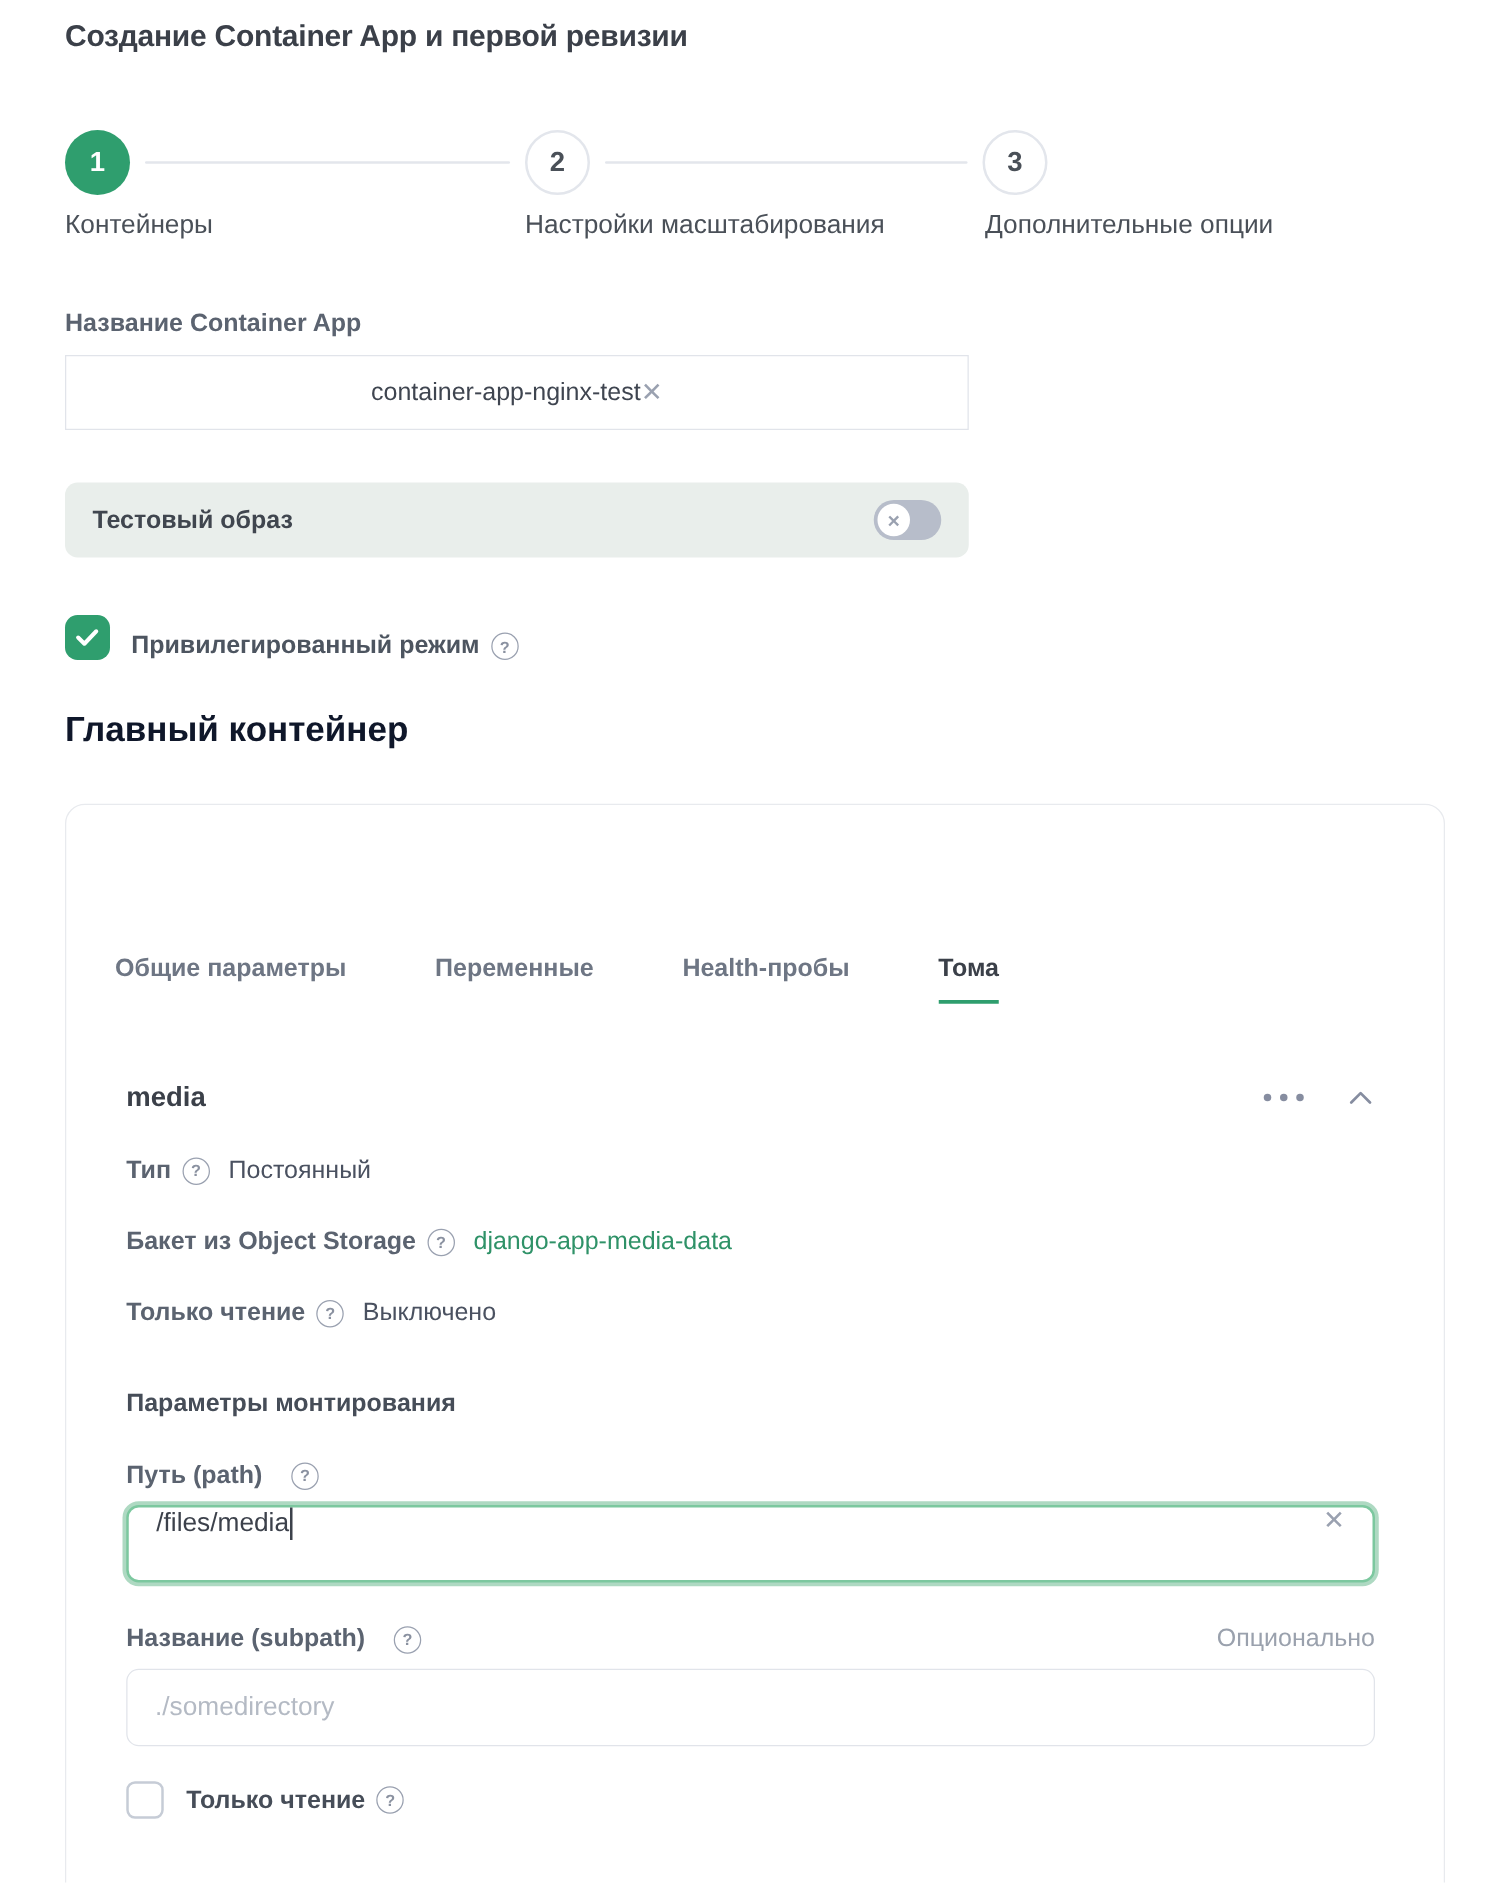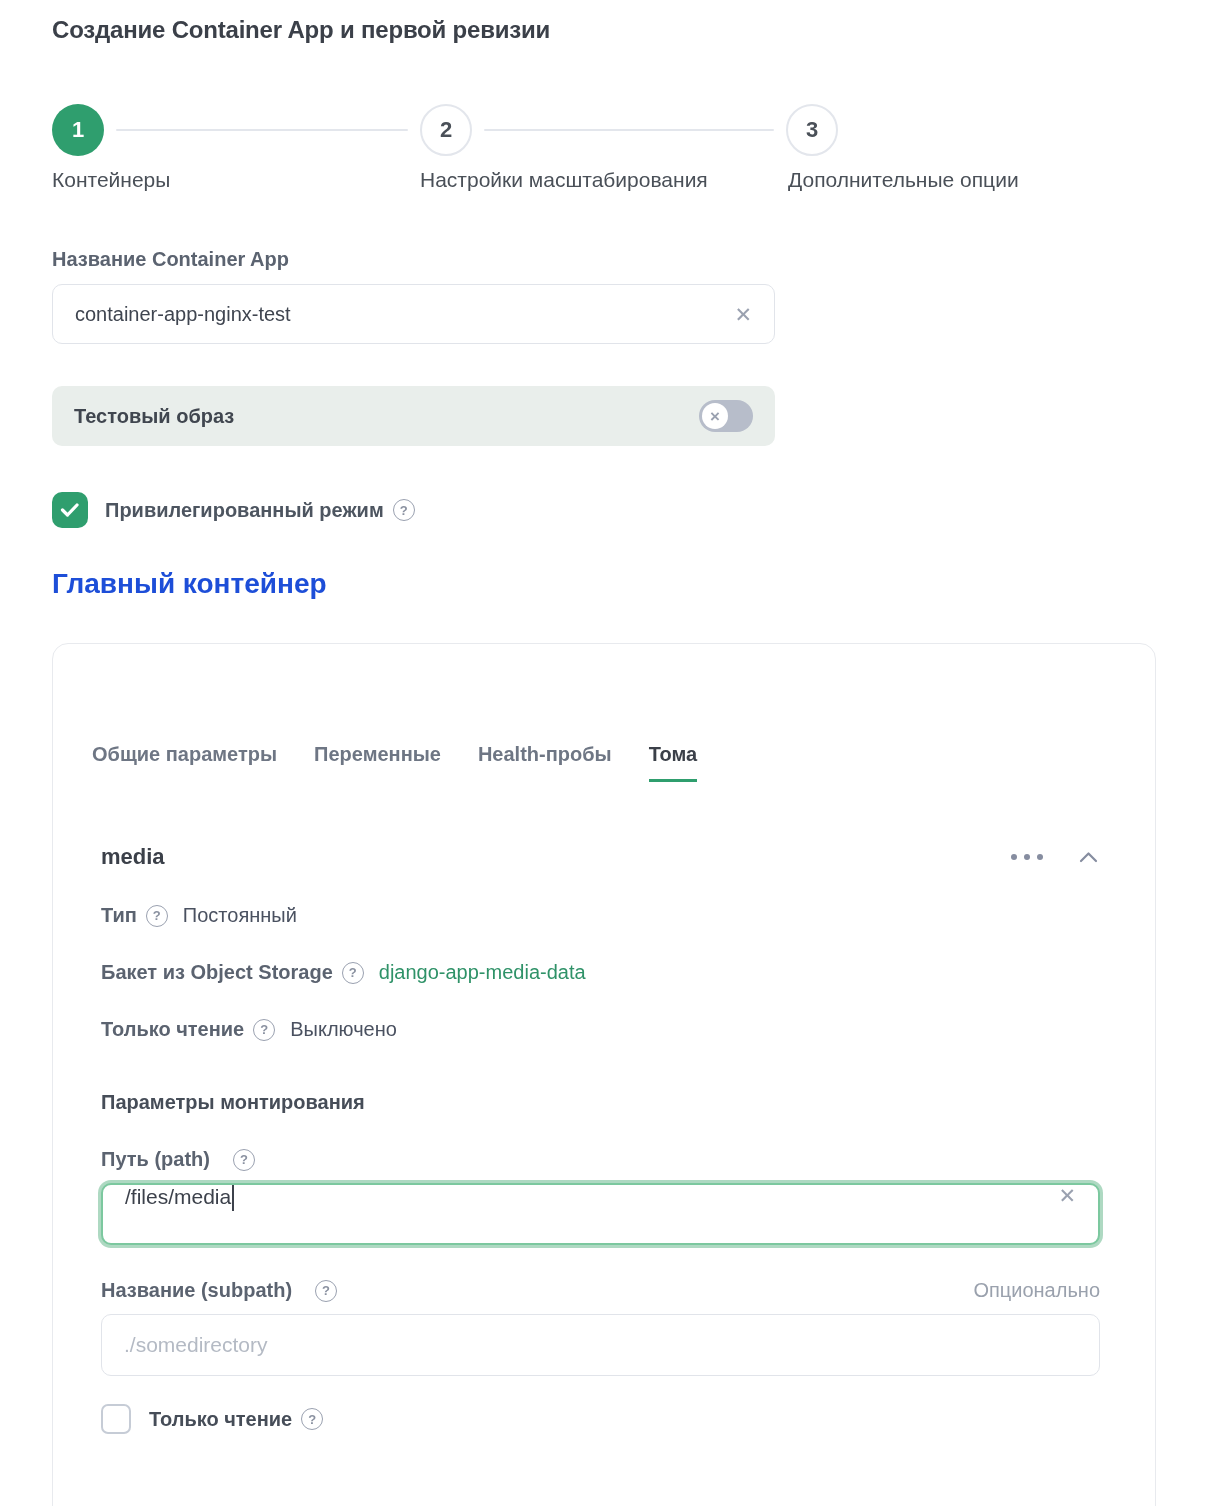--- a/index.html
+++ b/index.html
@@ -44,23 +44,23 @@
   .step-t2 { left: 368px; }
   .step-t3 { left: 736px; }
   
   .field-label {
     font-size: 20px; font-weight: 700; color: #5b6370;
   }
   .name-label { display: block; margin-top: 58px; }
   .text-input {
     margin-top: 13px;
     width: 723px; height: 60px;
-    border: 1px solid #e1e4ea; border-radius: 10px;
+    border: 1px solid #e1e4ea; border-radius: 0;
     background: #fff;
-    display: flex; align-items: center; justify-content: space-between;
+    display: flex; align-items: center; justify-content: center;
     padding: 0 22px;
     font-size: 20px; color: #3f4550;
   }
   .clear-x {
     font-size: 21px; color: #9aa1b0; cursor: pointer; line-height: 1;
   }
   
   .panel {
     margin-top: 42px;
     width: 723px; height: 60px;
@@ -73,49 +73,49 @@
     width: 54px; height: 32px; border-radius: 16px;
     background: #b7bdca; position: relative; cursor: pointer; flex: none;
   }
   .toggle-knob {
     position: absolute; left: 3px; top: 3px;
     width: 26px; height: 26px; border-radius: 50%; background: #ffffff;
     display: flex; align-items: center; justify-content: center;
     color: #9aa1b0; font-size: 17px; font-weight: 700; line-height: 1;
   }
   
-  .check-row { display: flex; align-items: center; margin-top: 46px; }
+  .check-row { display: flex; align-items: flex-end; margin-top: 46px; }
   .checkbox-on {
     width: 36px; height: 36px; border-radius: 10px; background: #2f9e6e;
     display: flex; align-items: center; justify-content: center; flex: none;
     cursor: pointer;
   }
   .check-row .lbl { margin-left: 17px; font-size: 20px; font-weight: 700; color: #4d5560; }
   .help {
     width: 22px; height: 22px; border: 1.5px solid #9aa1b0; border-radius: 50%;
     display: inline-flex; align-items: center; justify-content: center; flex: none;
     font-size: 13px; font-weight: 700; color: #8a91a0; margin-left: 9px;
     line-height: 1;
   }
-  h2 { margin-top: 40px; font-size: 28px; font-weight: 700; color: #1d4ed8; }
+  h2 { margin-top: 40px; font-size: 28px; font-weight: 700; color: #0f172a; }
   
   .card {
     margin-top: 43px;
     width: 1104px;
     border: 1px solid #e8eaee;
     border-radius: 16px;
     padding: 44px 55px 60px 39px;
     background: #fff;
     min-height: 900px;
   }
   .card-head { display: flex; align-items: center; justify-content: space-between; }
   .card-title { font-size: 22px; font-weight: 700; color: #3b4049; }
   .chev-btn { background: none; border: none; cursor: pointer; padding: 2px; display: flex; }
   
-  .tabs { display: flex; gap: 37px; margin-top: 55px; align-items: center; }
+  .tabs { display: flex; gap: 71px; margin-top: 76px; align-items: center; }
   .tab {
     font-size: 20px; font-weight: 700; color: #6e7684;
     padding-bottom: 13px; border-bottom: 3px solid transparent; cursor: pointer;
     white-space: nowrap;
   }
   .tab.active { color: #3b4049; border-bottom-color: #2f9e6e; }
   
   .volume { margin-top: 62px; padding-left: 9px; }
   .volume-head { display: flex; align-items: center; justify-content: space-between; }
   .volume-name { font-size: 22px; font-weight: 700; color: #3b4049; }

